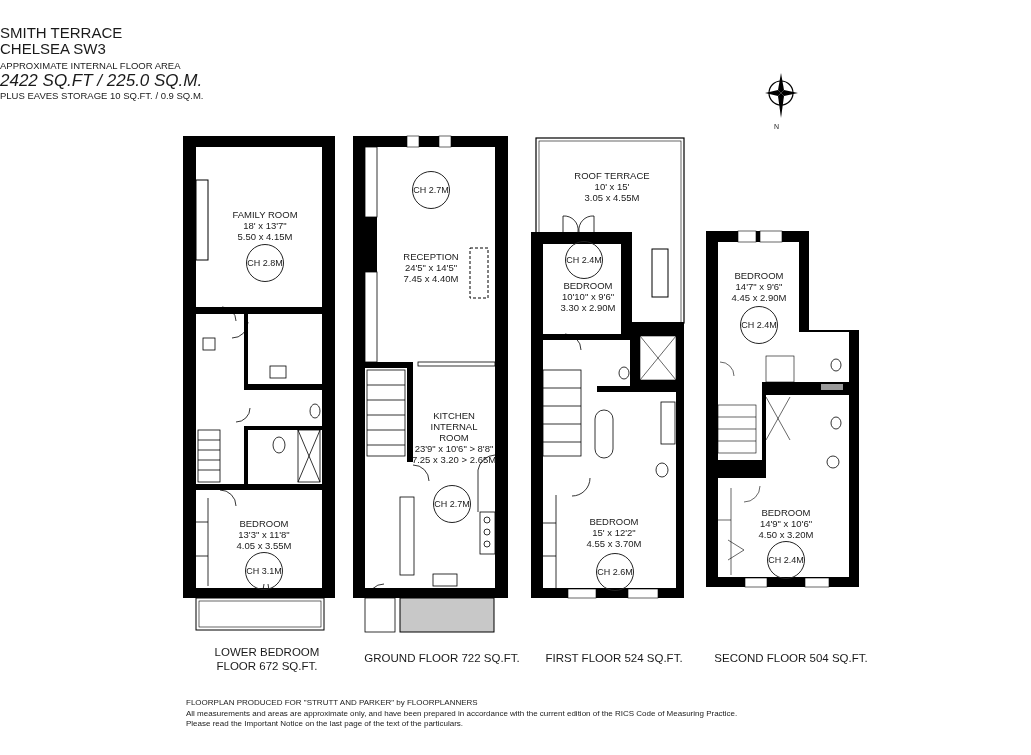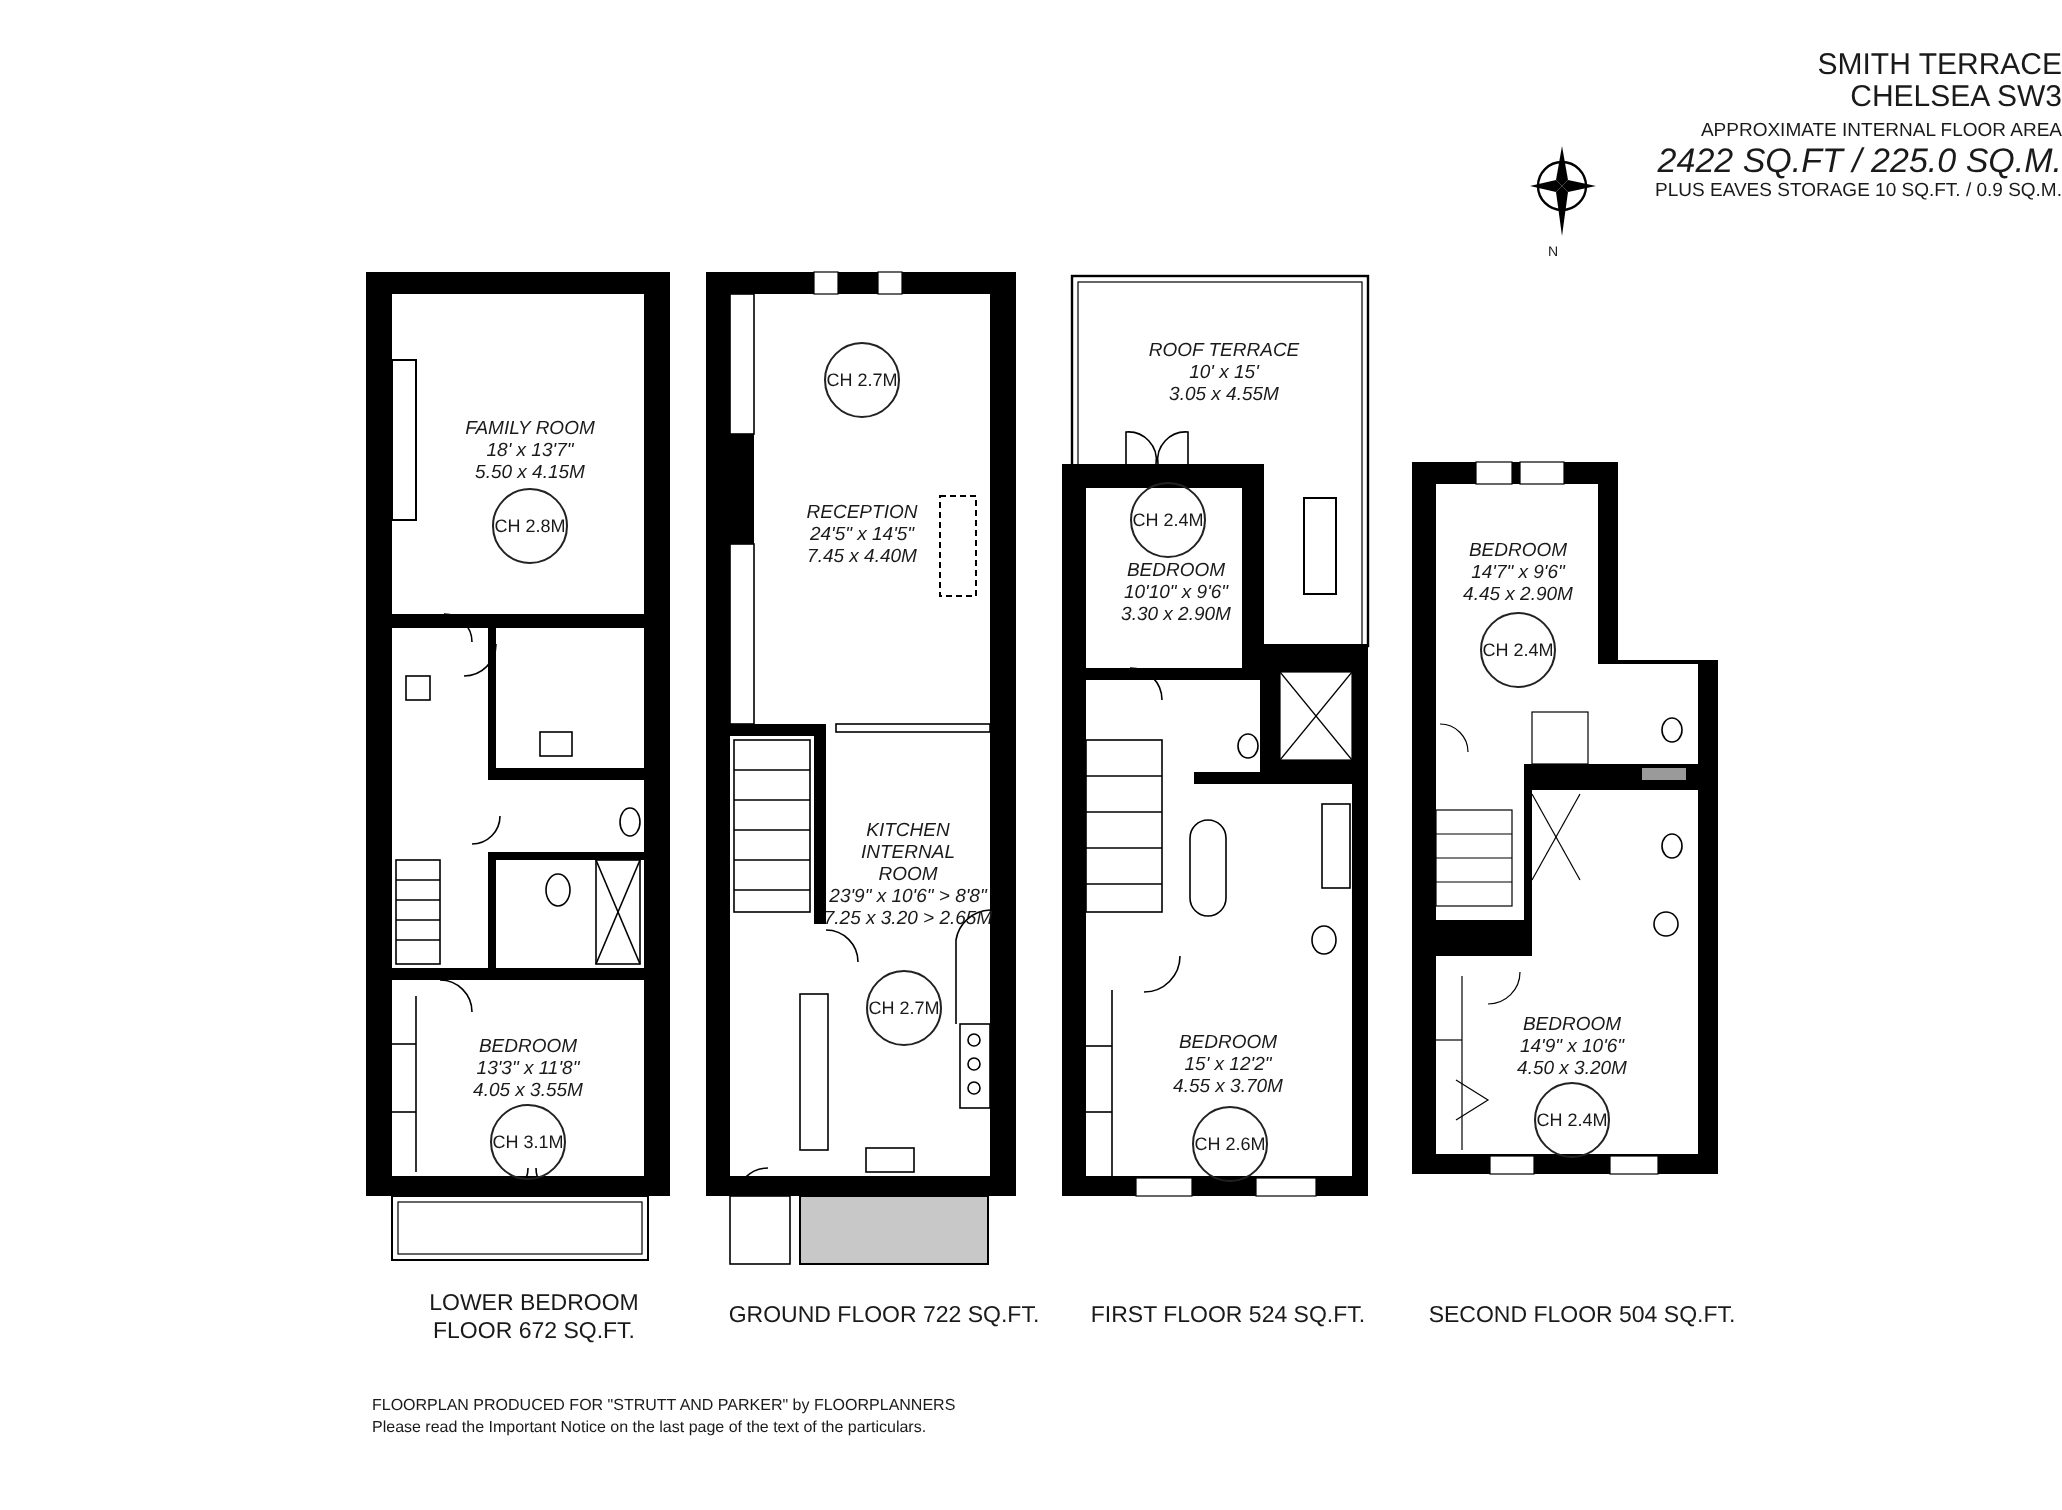--- a/index.html
+++ b/index.html
@@ -1,25 +1,25 @@
 <!DOCTYPE html>
 <html><head>
 <meta charset="utf-8">
 <style>
   html, body { margin:0; padding:0; background:#ffffff; }
   body { width:1031px; height:755px; position:relative; overflow:hidden; font-family:"Liberation Sans", sans-serif; color:#1a1a1a; }
   .abs { position:absolute; }
-  .title { left:0; width:1031px; text-align:right; font-size:15px; line-height:17px; }
+  .title { left:0; width:1031px; text-align:left; font-size:15px; line-height:17px; }
   #t1 { top:24px; }
   #t2 { top:40px; }
   #t3 { top:60px; font-size:9.5px; line-height:11px; }
   #t4 { top:71px; font-size:17px; line-height:19px;font-style:italic; }
   #t5 { top:90px; font-size:9.5px; line-height:11px; }
   svg.plan { position:absolute; left:0; top:0; }
-  .lbl { position:absolute; text-align:center; font-size:9.5px; line-height:11px; white-space:nowrap; transform:translateX(-50%);font-style:italic; }
+  .lbl { position:absolute; text-align:center; font-size:9.5px; line-height:11px; white-space:nowrap; transform:translateX(-50%); }
   .floorlbl { position:absolute; text-align:center; font-size:11.5px; line-height:14px; white-space:nowrap; transform:translateX(-50%); }
   .ch { position:absolute; font-size:9px; width:36px; height:36px; border:1px solid #222; border-radius:50%; display:flex; align-items:center; justify-content:center; background:transparent; transform:translate(-50%,-50%);text-align:right; }
   .copy { left:186px; top:698px; font-size:8px; line-height:10.5px; }
   .copy div { white-space:nowrap; }
   .copy .h { font-size:9px; }
   .compass-n { left:774px; top:123px; font-size:7px; }
 </style>
 </head>
 <body>
 
@@ -285,14 +285,15 @@
 </div>
 <div class="ch" style="left:786px;top:560px;">CH 2.4M</div>
 <div class="floorlbl" style="left:791px;top:651px;">
   <div>SECOND FLOOR 504 SQ.FT.</div>
 </div>
 
 <div class="abs compass-n">N</div>
 
 <div class="abs copy">
   <div>FLOORPLAN PRODUCED FOR "STRUTT AND PARKER" by FLOORPLANNERS</div>
+  <div>All measurements and areas are approximate only, and have been prepared in accordance with the current edition of the RICS Code of Measuring Practice.</div>
   <div>Please read the Important Notice on the last page of the text of the particulars.</div>
 </div>
 
 </body></html>

